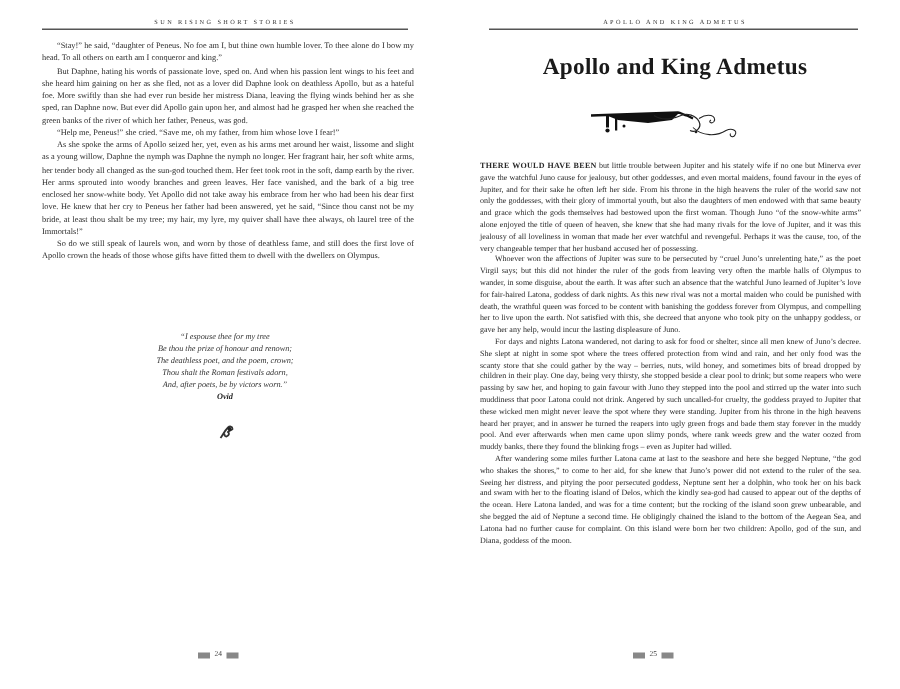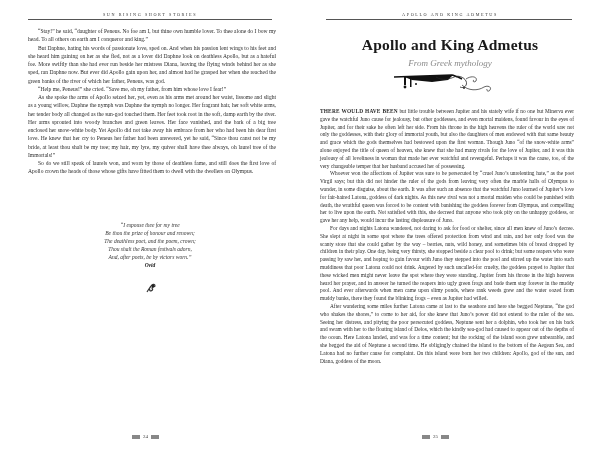--- a/index.html
+++ b/index.html
@@ -57,21 +57,20 @@
     <span class="orn"></span>
     <span>24</span>
     <span class="orn"></span>
   </div>
 </div>
 
 <div class="page right">
   <div class="running-head">Apollo and King Admetus</div>
   <div class="rule"></div>
   <div class="title">Apollo and King Admetus</div>
-  <div class="subtitle">From Greek mythology</div>
   <svg class="ornament" viewBox="0 0 118 22">
     <path d="M2 6 L60 4 C62 4, 64 6, 66 6 L70 8" stroke="#111" stroke-width="1.6" fill="none"></path>
     <path d="M10 5 L60 5 L56 9 L40 11 L20 9 Z" fill="#111"></path>
     <rect x="12" y="6" width="2" height="8" fill="#111"></rect>
     <rect x="18" y="6" width="1.5" height="10" fill="#111"></rect>
     <circle cx="13" cy="16" r="1.4" fill="#111"></circle>
     <circle cx="24" cy="13" r="1" fill="#111"></circle>
     <path d="M44 6 C50 10, 58 8, 62 6 C66 4, 72 6, 74 10 C76 14, 72 18, 68 16" stroke="#222" stroke-width="0.8" fill="none"></path>
     <path d="M74 8 C80 4, 86 6, 84 10 C82 12, 80 10, 82 9" stroke="#222" stroke-width="0.7" fill="none"></path>
     <path d="M70 14 C76 20, 86 20, 92 16 C96 14, 100 16, 98 19 C97 21, 94 20, 95 18" stroke="#222" stroke-width="0.7" fill="none"></path>

